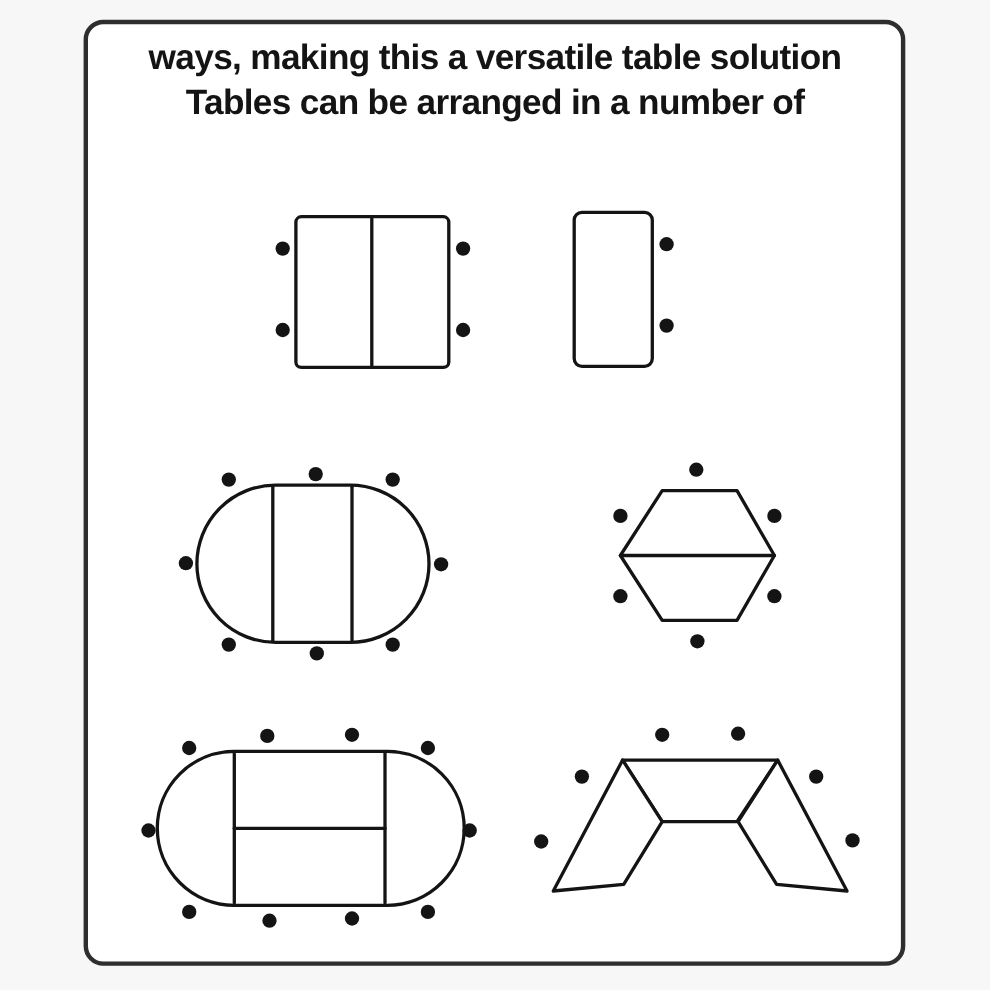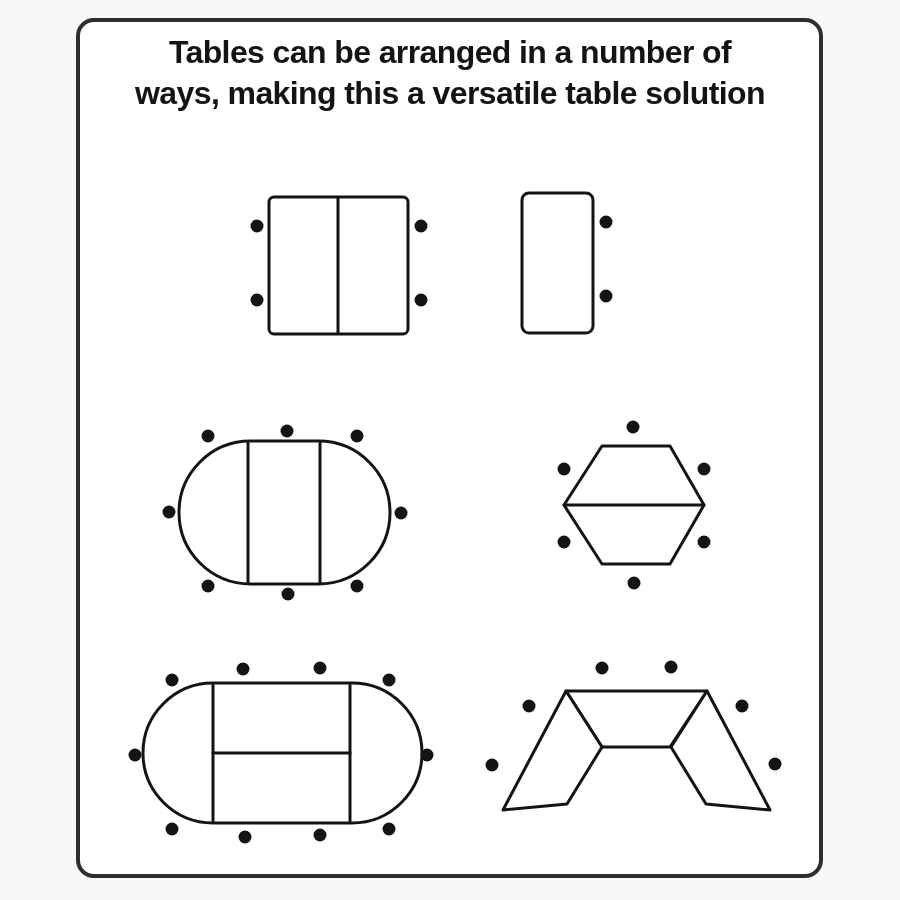--- a/index.html
+++ b/index.html
@@ -43,22 +43,22 @@
     height: 900px;
     pointer-events: none;
   }
 </style>
 </head>
 <body>
 
 <div class="page">
   <div class="card"></div>
   <div class="title">
+    <div>ways, making this a versatile table solution</div>
     <div>Tables can be arranged in a number of</div>
-    <div>ways, making this a versatile table solution</div>
   </div>
   <svg class="diagram" id="diagram" viewBox="0 0 900 900" xmlns="http://www.w3.org/2000/svg">
       <g>
         <rect x="269" y="197" width="139" height="137" rx="5" ry="5" fill="#ffffff" stroke="#141414" stroke-width="3" stroke-linejoin="round" stroke-linecap="round"></rect>
         <line x1="338" y1="198" x2="338" y2="333" fill="none" stroke="#141414" stroke-width="3" stroke-linejoin="round" stroke-linecap="round"></line>
         <circle cx="257" cy="226" r="6.5" fill="#141414"></circle>
         <circle cx="257" cy="300" r="6.5" fill="#141414"></circle>
         <circle cx="421" cy="226" r="6.5" fill="#141414"></circle>
         <circle cx="421" cy="300" r="6.5" fill="#141414"></circle>
       </g>

